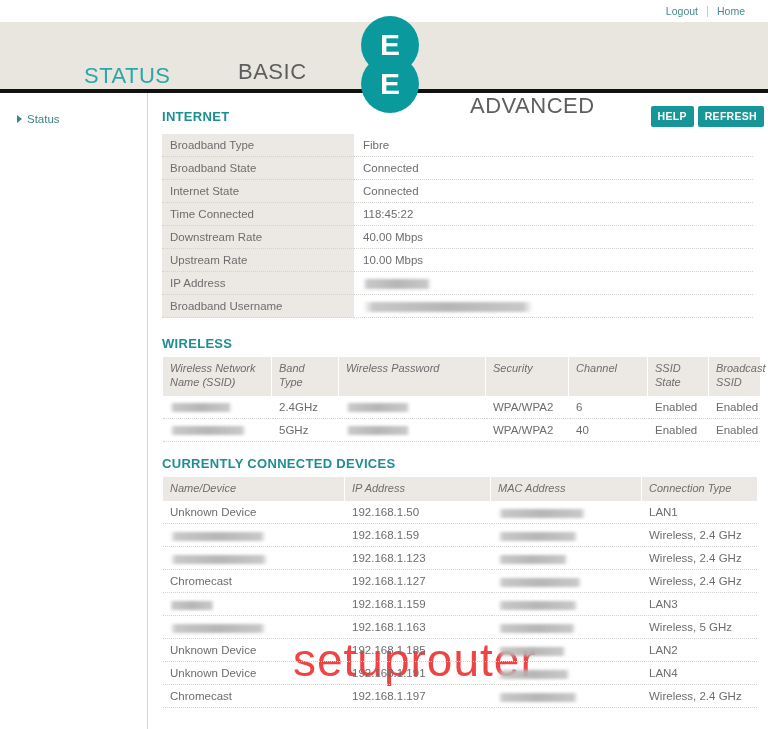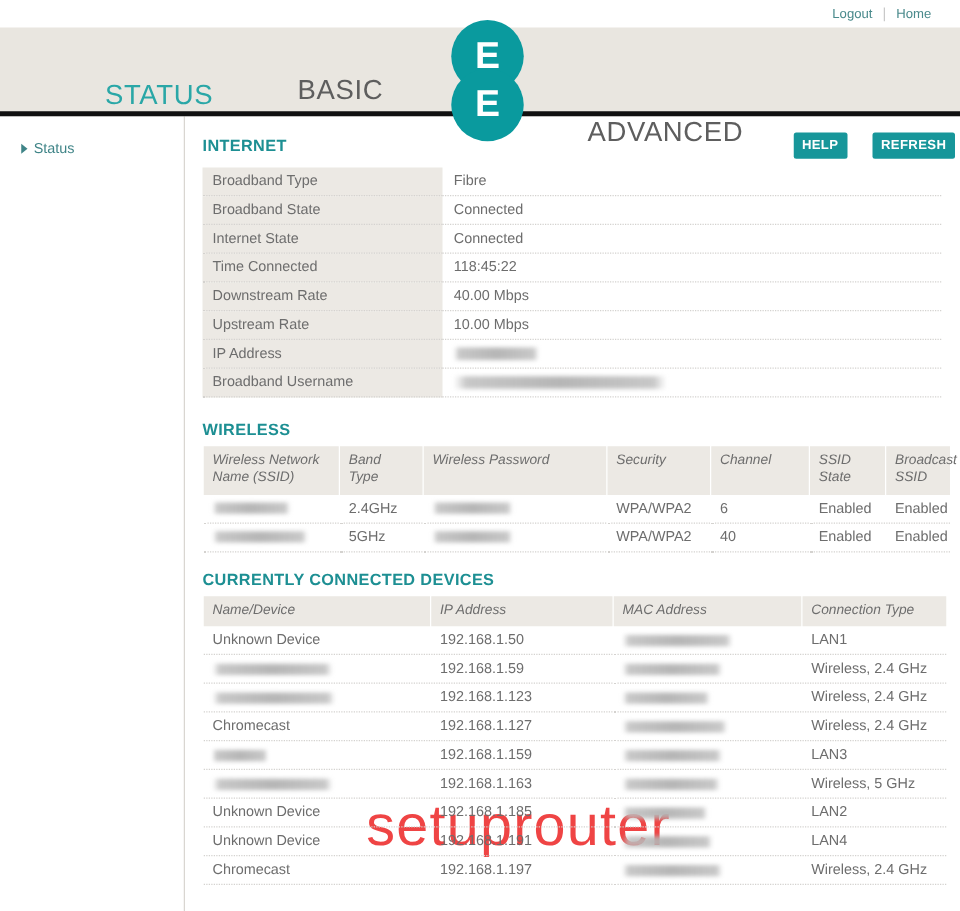--- a/index.html
+++ b/index.html
@@ -130,21 +130,21 @@
     align-items: flex-start;
     justify-content: space-between;
     margin-bottom: 7px;
   }
   .sec-title {
     font-size: 13px;
     font-weight: 700;
     color: #1d8f93;
     letter-spacing: 0.3px;
   }
-  .btnrow { display: flex; gap: 20px; margin-top: -3px; }
+  .btnrow { display: flex; gap: 4px; margin-top: -3px; }
   .btn {
     background: #17969a;
     color: #ffffff;
     font-size: 10.5px;
     font-weight: 700;
     padding: 4px 7px 5px;
     border: none;
     border-radius: 2px;
     letter-spacing: 0.3px;
     cursor: pointer;

